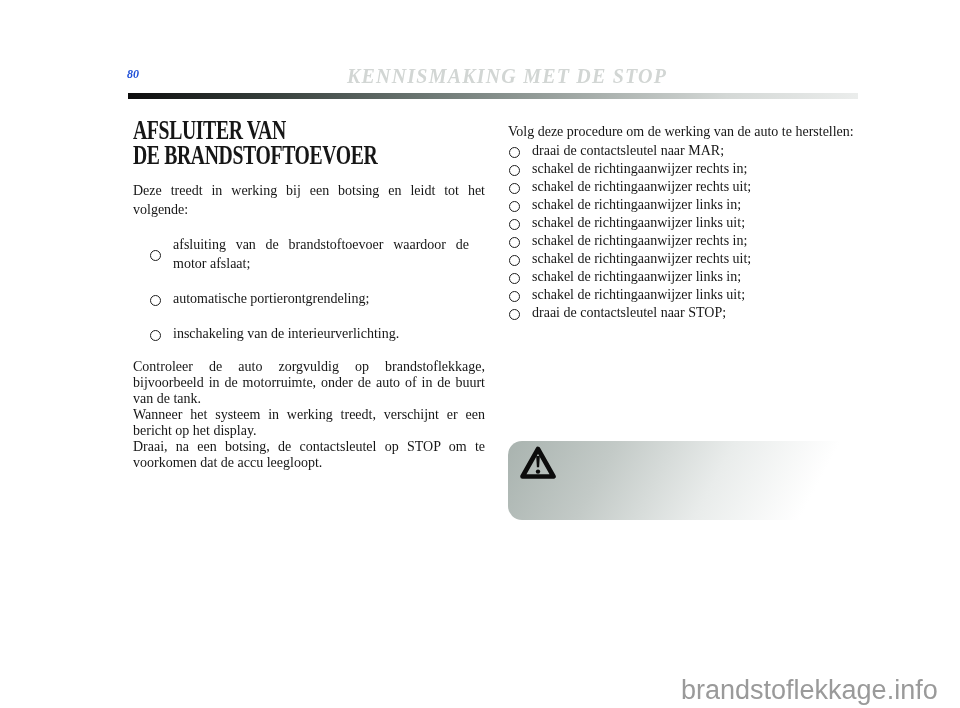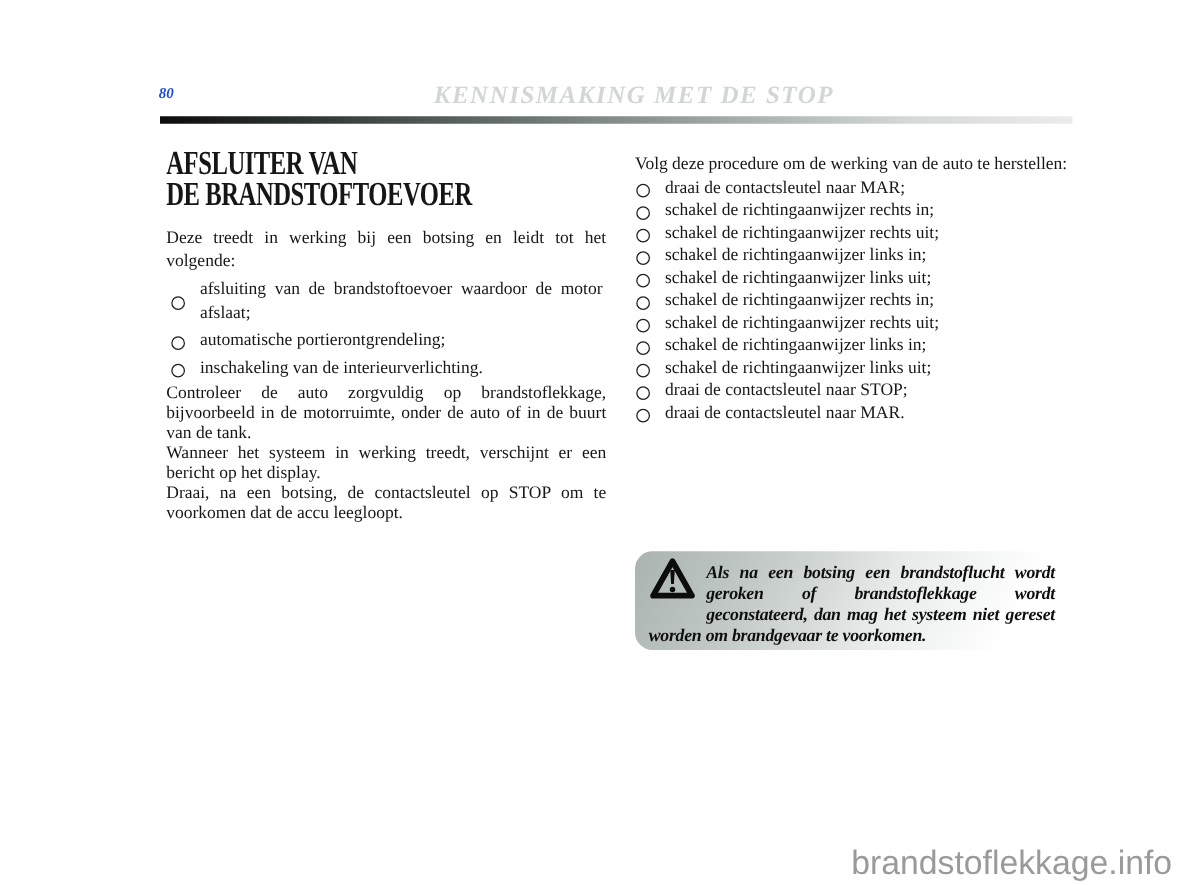--- a/index.html
+++ b/index.html
@@ -32,21 +32,21 @@
   .section-title {
     margin:0 0 13px 0; font-size:27px; line-height:25px; font-weight:bold;
     letter-spacing:-0.5px; white-space:nowrap;
     transform:scaleX(0.73); transform-origin:0 0;
   }
   .intro-left  { margin:0; font-size:14px; line-height:19px; text-align:justify; }
   .intro-right { margin:0 0 3px 0; font-size:14px; line-height:17px; text-align:justify; }
 
   ul.bullet-list { list-style:none; margin:2px 0 0 0; padding:0; font-size:14px; }
   ul.bullet-list li { display:flex; align-items:center; }
-  .col-left  ul.bullet-list li { line-height:19px; margin:3px; }
+  .col-left  ul.bullet-list li { line-height:19px; margin:16px; }
   .col-right ul.bullet-list li { line-height:16px; margin:2px 0; }
   .bullet {
     flex:0 0 auto; width:9px; height:9px; box-sizing:content-box;
     border:1.7px solid #1d1d1d; border-radius:50%;
     margin:3px 12px 0 1px;
   }
   .col-left ul.bullet-list li .li-txt { text-align:justify; }
 
   .paras p { margin:0; font-size:14px; line-height:16px; text-align:justify; }
 
@@ -157,32 +157,27 @@
       <li>
         <span class="bullet"></span>
         <span class="li-txt">schakel de richtingaanwijzer links uit;</span>
       </li>
 
       <li>
         <span class="bullet"></span>
         <span class="li-txt">draai de contactsleutel naar STOP;</span>
       </li>
 
-      <li>
-        <span class="bullet"></span>
-        <span class="li-txt">draai de contactsleutel naar MAR.</span>
-      </li>
     </ul>
 </section>
 
 <aside class="warning-box">
   <span class="warn-float"></span>
   <span class="warning-icon-wrap">
     <svg width="36" height="34" viewBox="0 0 36 34" aria-hidden="true">
       <path d="M18 3 L33.5 30.5 H2.5 Z" fill="none" stroke="#0c0c0c" stroke-width="4.6" stroke-linejoin="round"></path>
       <path d="M16.2 10 h3.6 l-0.7 11.2 h-2.2 Z" fill="#0c0c0c"></path>
       <circle cx="18" cy="25.6" r="2.2" fill="#0c0c0c"></circle>
     </svg>
   </span>
-  <p class="warning-text">Als na een botsing een brandstoflucht wordt geroken of brandstoflekkage wordt geconstateerd, dan mag het systeem niet gereset worden om brandgevaar te voorkomen.</p>
 </aside>
 
 <div class="watermark">brandstoflekkage.info</div>
 
 </body></html>

